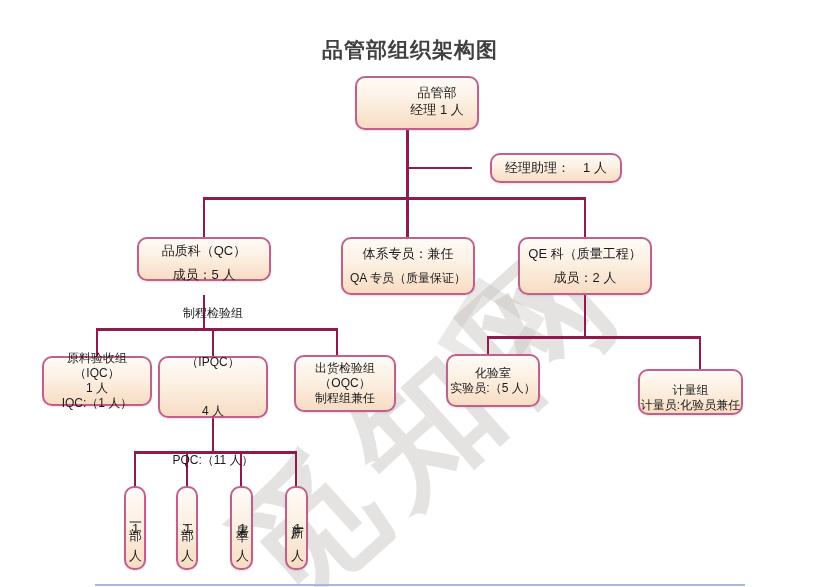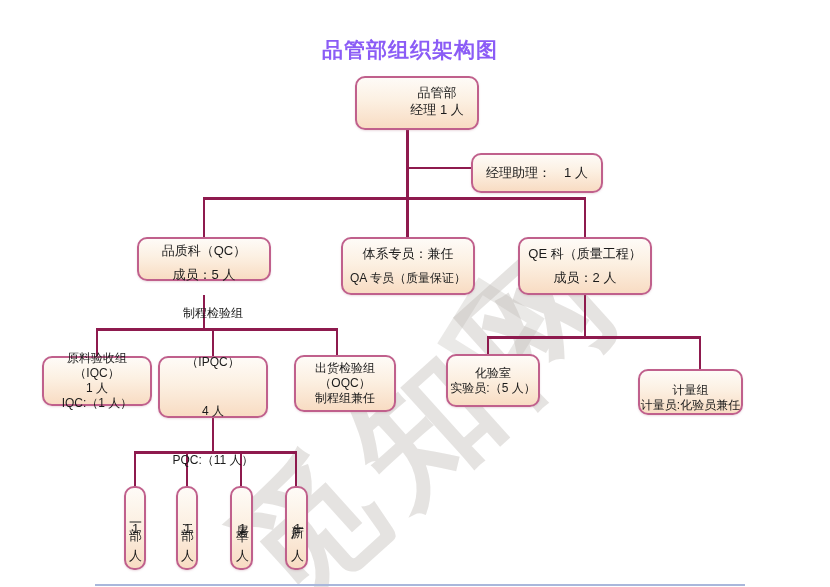--- a/index.html
+++ b/index.html
@@ -3,21 +3,21 @@
 <meta charset="utf-8">
 <style>
   * { margin:0; padding:0; box-sizing:border-box; }
   body { background:#ffffff; font-family:"Liberation Sans", sans-serif; }
   .page {
     position:relative; width:830px; height:587px; background:#ffffff;
     overflow:hidden; margin:0 auto;
   }
   .chart-title {
     position:absolute; top:36px; left:0; width:820px; text-align:center;
-    font-size:21px; font-weight:bold; color:#8b5cf6; letter-spacing:1px;
+    font-size:21px; font-weight:bold; color:#404040; letter-spacing:1px;
     z-index:2;
   }
   .node {
     position:absolute; z-index:2;
     background:linear-gradient(to bottom, #fefbf7 0%, #fcf0e2 45%, #f8dcc3 100%);
     border:2px solid #c0608c; border-radius:10px;
     display:flex; flex-direction:column; align-items:center; justify-content:center;
     color:#1b1b1b; text-align:center;
     box-shadow:0 1px 2px rgba(180,120,140,0.25);
   }
@@ -80,21 +80,21 @@
   <div class="vline" style="left:134px; top:451px; width:2px;  height:35px;"></div>
   <div class="vline" style="left:186px; top:451px; width:2px;  height:35px;"></div>
   <div class="vline" style="left:240px; top:451px; width:2px;  height:35px;"></div>
   <div class="vline" style="left:295px; top:451px; width:2px;  height:35px;"></div>
 
   <div class="node fs13 top-align" style="left:355px; top:76px; width:124px; height:54px;">
     <span>品管部</span>
     <span>经理 1 人</span>
   </div>
 
-  <div class="node fs13" style="left:471px; top:153px; width:132px; height:40px;">
+  <div class="node fs13" style="left:490px; top:153px; width:132px; height:30px;">
     <span>经理助理：　1 人</span>
   </div>
 
   <div class="node fs13 two-line" style="left:137px; top:237px; width:134px; height:44px;justify-content:space-between;">
     <span>品质科（QC）</span>
     <span>成员：5 人</span>
   </div>
 
   <div class="node fs13 two-line" style="left:341px; top:237px; width:134px; height:58px;">
     <span>体系专员：兼任</span>

